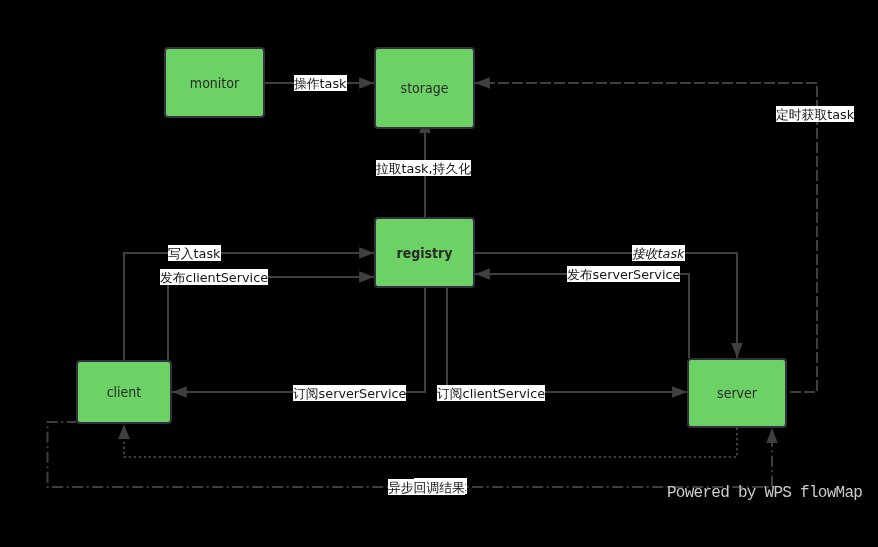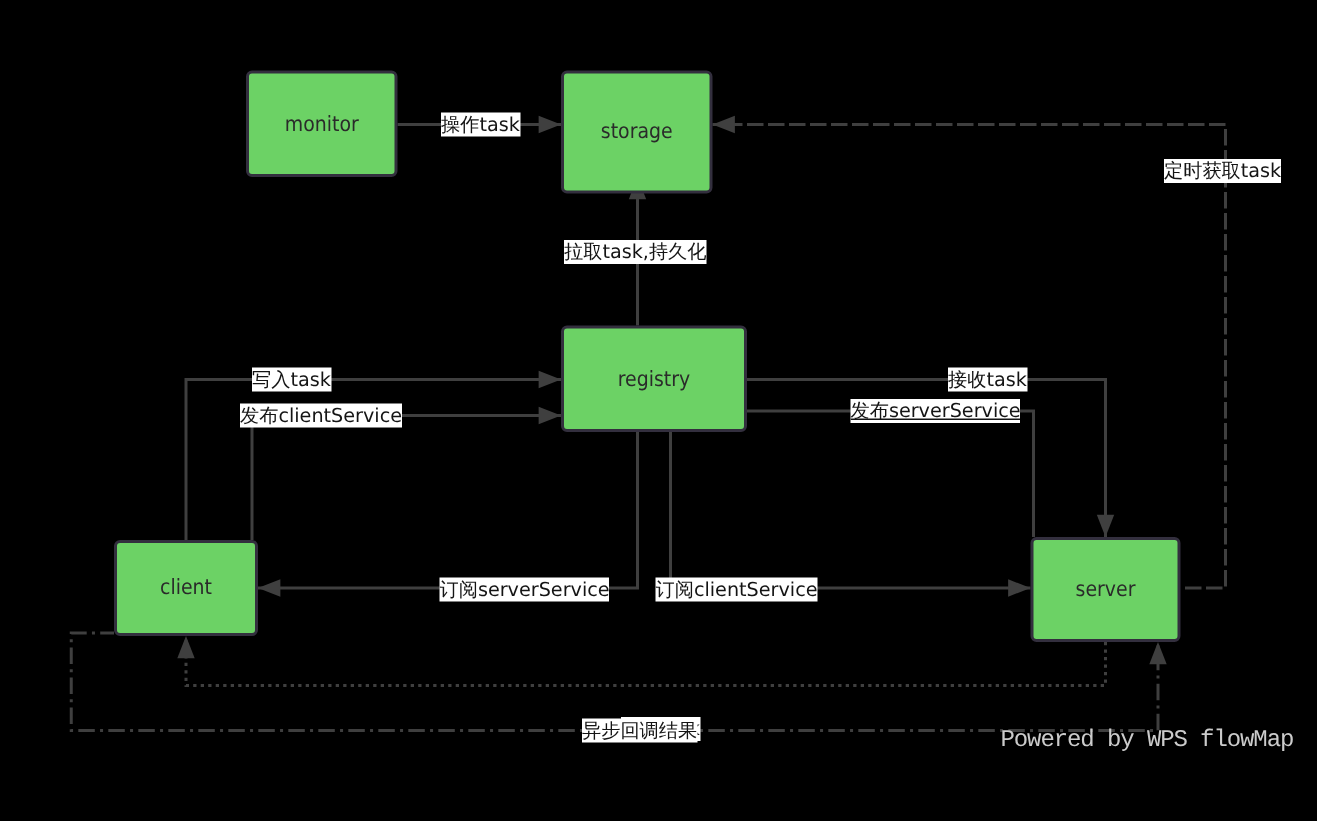--- a/index.html
+++ b/index.html
@@ -43,36 +43,36 @@
       <path d="M787,392 L817,392 L817,83 L475,83" marker-end="url(#arrowhead)" stroke-dasharray="11 3" stroke-dashoffset="-3"></path>
     </g>
   </svg>
 
   <div class="node" style="left:164px;top:47px;width:101px;height:71px;">
     <div class="node-label">monitor</div>
   </div>
   <div class="node" style="left:374px;top:47px;width:101px;height:82px;">
     <div class="node-label">storage</div>
   </div>
-  <div class="node" style="left:374px;top:217px;width:124px;height:71px;">
+  <div class="node" style="left:374px;top:217px;width:101px;height:71px;font-weight:bold;">
     <div class="node-label">registry</div>
   </div>
   <div class="node" style="left:76px;top:360px;width:96px;height:64px;">
     <div class="node-label">client</div>
   </div>
   <div class="node" style="left:687px;top:358px;width:100px;height:70px;">
     <div class="node-label">server</div>
   </div>
 
   <div class="elabel" style="left:294px;top:75px;">操作task</div>
   <div class="elabel" style="left:376px;top:160px;">拉取task,持久化</div>
   <div class="elabel" style="left:168px;top:245px;text-align:center;">写入task</div>
   <div class="elabel" style="left:160px;top:269px;">发布clientService</div>
-  <div class="elabel" style="left:632px;top:245px;">接收task</div>
-  <div class="elabel" style="left:567px;top:266px;text-decoration:underline;">发布serverService</div>
+  <div class="elabel" style="left:632px;top:245px;font-style:italic;">接收task</div>
+  <div class="elabel" style="left:567px;top:266px;">发布serverService</div>
   <div class="elabel" style="left:293px;top:385px;">订阅serverService</div>
   <div class="elabel" style="left:437px;top:385px;">订阅clientService</div>
   <div class="elabel" style="left:414px;top:450px;margin-top:28px;">调用task</div>
   <div class="elabel" style="left:352px;top:479px;margin-left:36px;">异步回调结果</div>
   <div class="elabel" style="left:776px;top:75px;margin-top:31px;">定时获取task</div>
 
   <div class="wm" style="left:667px;top:486px;">Powered by WPS flowMap</div>
 </div>
 
 </body></html>

